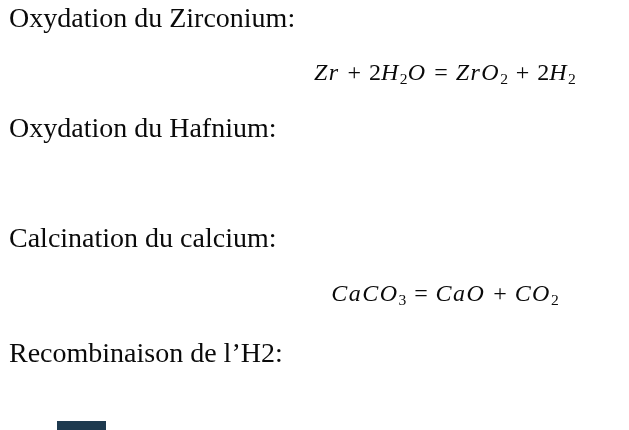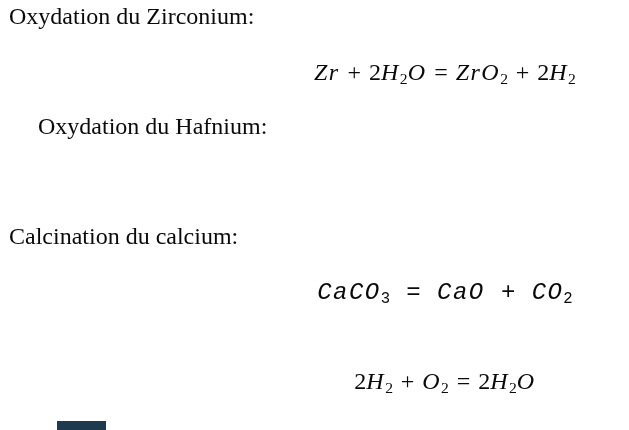--- a/index.html
+++ b/index.html
@@ -8,41 +8,41 @@
     background: #ffffff;
     position: relative;
     overflow: hidden;
     font-family: "Liberation Serif", "DejaVu Serif", serif;
     color: #000000;
   }
   .doc { position: absolute; inset: 0; }
   .label {
     position: absolute;
     left: 9px;
-    font-size: 24px;
+    font-size: 28px;
     line-height: 1;
     white-space: nowrap;
     color: #0a0a0a;
   }
   .eq {
     position: absolute;
     left: 445px;
     transform: translateX(-50%);
     font-size: 24px;
     line-height: 1;
     white-space: nowrap;
     word-spacing: 0.08em;
     color: #0a0a0a;
   }
   .pos-l0 { top: 4px; }
   .pos-e0 { top: 60px; }
-  .pos-l1 { top: 114px; margin-left: 29px; }
+  .pos-l1 { top: 114px; }
   .pos-e1 { top: 169px; }
   .pos-l2 { top: 224px; text-align: center; }
-  .pos-e2 { top: 281px; font-family: Liberation Mono, monospace; }
+  .pos-e2 { top: 281px; }
   .pos-l3 { top: 339px; }
   .pos-e3 { top: 369px; }
   .seg-i { font-style: italic; letter-spacing: 0.06em; margin-top: 16px; }
   .seg-r { font-style: normal; }
   .seg-sub {
     font-style: normal;
     font-size: 0.65em;
     vertical-align: -0.28em;
     letter-spacing: 0;
   }
@@ -60,17 +60,17 @@
 <main class="doc">
 
   <div class="label pos-l0">Oxydation du Zirconium:</div>
   <div class="eq pos-e0"><span class="seg-i">Zr</span><span class="seg-r"> + 2</span><span class="seg-i">H</span><span class="seg-sub">2</span><span class="seg-i">O</span><span class="seg-r"> = </span><span class="seg-i">ZrO</span><span class="seg-sub">2</span><span class="seg-r"> + 2</span><span class="seg-i">H</span><span class="seg-sub">2</span></div>
 
   <div class="label pos-l1">Oxydation du Hafnium:</div>
 
   <div class="label pos-l2">Calcination du calcium:</div>
   <div class="eq pos-e2"><span class="seg-i">CaCO</span><span class="seg-sub">3</span><span class="seg-r"> = </span><span class="seg-i">CaO</span><span class="seg-r"> + </span><span class="seg-i">CO</span><span class="seg-sub">2</span></div>
 
-  <div class="eq pos-e3"><span class="seg-r">2</span><span class="seg-i">H</span><span class="seg-sub">2</span><span class="seg-r"> + </span><span class="seg-i">O</span><span class="seg-sub">2</span><span class="seg-r"> = 2</span><span class="seg-i">H</span><span class="seg-sub">2</span><span class="seg-i">O</span></div>
+  <div class="label pos-l3">Recombinaison de l’H2:</div>
 
 </main>
 
 <div class="fragment" style="background: rgb(30, 58, 79);"></div>
 
 </body></html>

